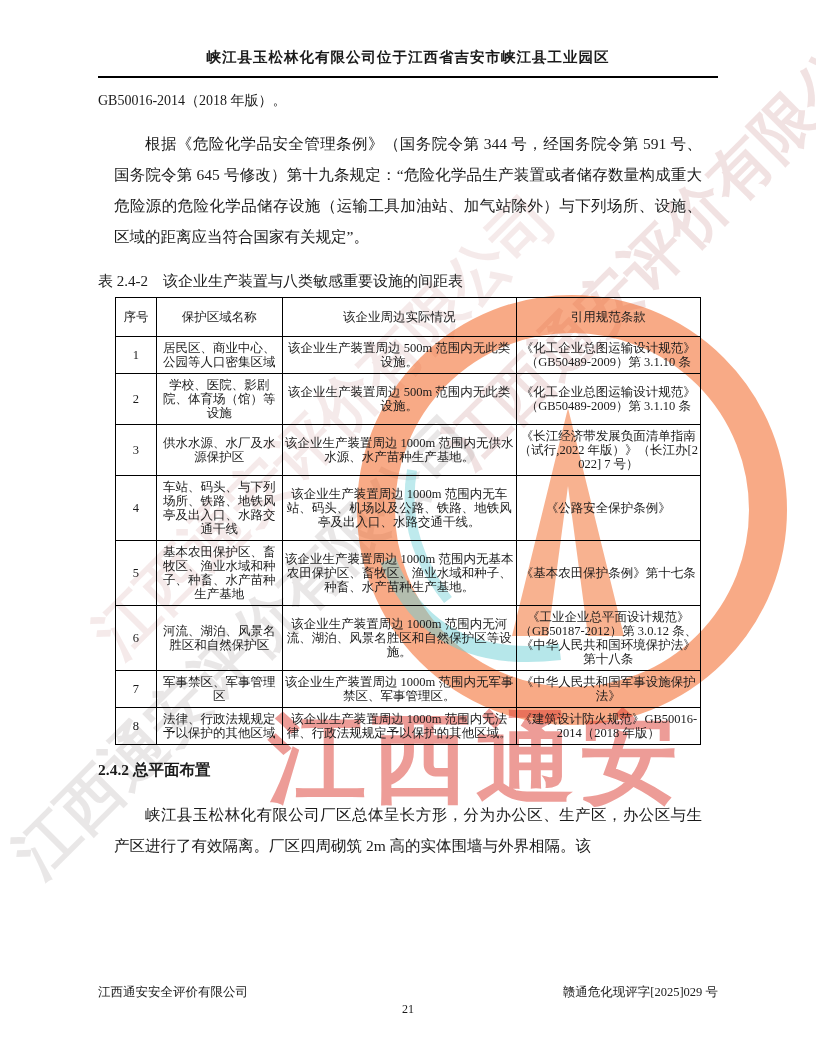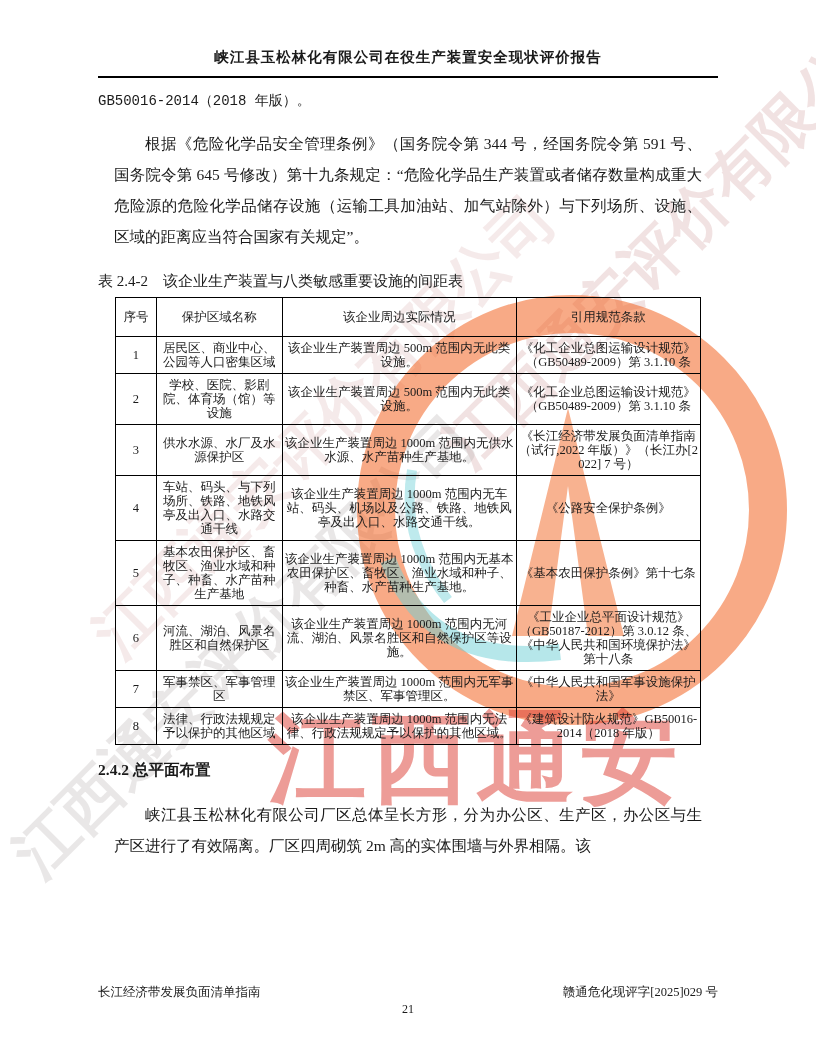--- a/index.html
+++ b/index.html
@@ -18,21 +18,21 @@
   .header-title{
     position:absolute;top:48px;left:98px;width:620px;
     text-align:center;font-size:14.5px;font-weight:bold;letter-spacing:1px;
   }
   .header-rule{
     position:absolute;top:76px;left:98px;width:620px;height:2px;background:#000;
   }
   .flow{
     position:absolute;top:90px;left:98px;width:620px;
   }
-  .gb-line{font-size:14px;line-height:22px;margin-bottom:0;font-family:Liberation Mono, monospace;}
+  .gb-line{font-size:14px;line-height:22px;margin-bottom:0;font-family:Liberation Serif, serif;}
   .para{
     font-size:15.5px;line-height:31px;
     text-align:justify;text-indent:2em;margin:16px;
   }
   .table-title{
     text-align:left;font-size:15px;line-height:26px;margin:3px 0 3px 0;
     white-space:pre;
   }
   table.dist{
     border-collapse:collapse;
@@ -76,21 +76,21 @@
     <path d="M 512 636 L 568 408 L 624 636 L 588 636 L 568 486 L 548 636 Z" opacity="0.5" fill="#f26522"></path>
 
     <path d="M 388 560 Q 430 668 560 652" fill="none" stroke-width="16" opacity="0.5" stroke="#6ed0d6"></path>
     <path d="M 412 470 Q 400 540 448 600" fill="none" stroke-width="10" opacity="0.45" stroke="#6ed0d6"></path>
 
     <text x="268" y="792" font-size="98" font-weight="bold" letter-spacing="6" opacity="0.5" font-family="Liberation Serif, DejaVu Serif, serif" fill="#dc3c32">江西通安</text>
   </svg>
 
   <div class="content-layer">
 
-    <div class="header-title">峡江县玉松林化有限公司在役生产装置安全现状评价报告</div>
+    <div class="header-title">峡江县玉松林化有限公司位于江西省吉安市峡江县工业园区</div>
     <div class="header-rule"></div>
 
     <div class="flow">
 
       <div class="gb-line">GB50016-2014（2018 年版）。</div>
 
       <p class="para">根据《危险化学品安全管理条例》（国务院令第 344 号，经国务院令第 591 号、国务院令第 645 号修改）第十九条规定：“危险化学品生产装置或者储存数量构成重大危险源的危险化学品储存设施（运输工具加油站、加气站除外）与下列场所、设施、区域的距离应当符合国家有关规定”。</p>
 
 
       <div class="table-title">表 2.4-2    该企业生产装置与八类敏感重要设施的间距表</div>
@@ -163,19 +163,19 @@
       </table>
 
       <div class="section-heading">2.4.2 总平面布置</div>
 
 
       <p class="para">峡江县玉松林化有限公司厂区总体呈长方形，分为办公区、生产区，办公区与生产区进行了有效隔离。厂区四周砌筑 2m 高的实体围墙与外界相隔。该</p>
 
     </div>
 
     <div class="footer">
-      <span class="company">长江经济带发展负面清单指南</span>
+      <span class="company">江西通安安全评价有限公司</span>
       <span class="pagenum">21</span>
       <span class="docnum">赣通危化现评字[2025]029 号</span>
     </div>
 
   </div>
 </div>
 
 </body></html>

